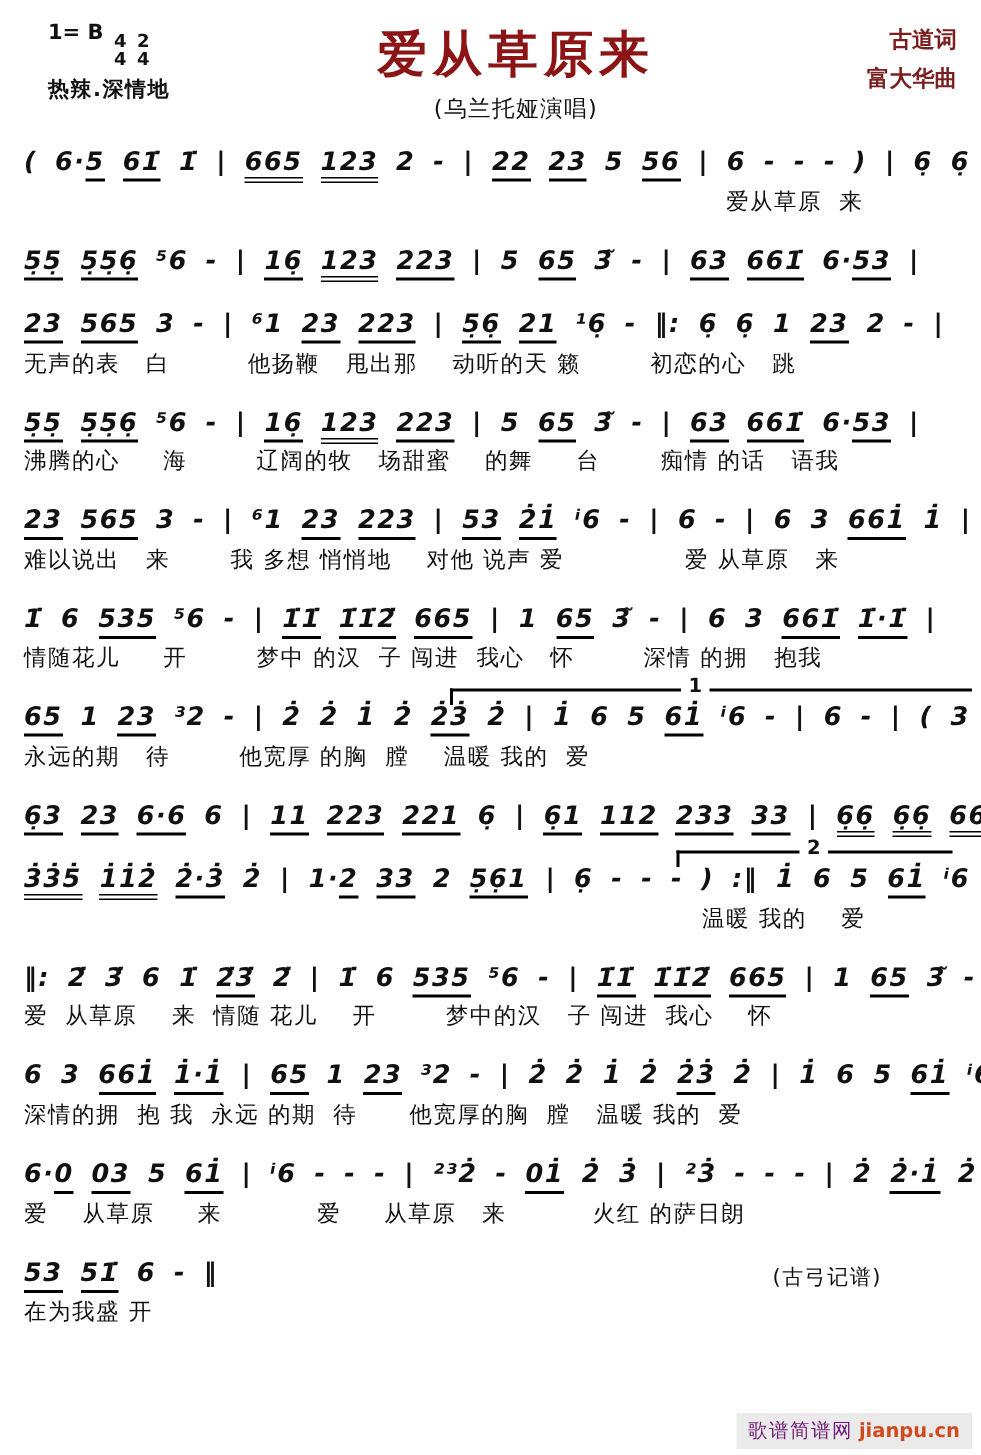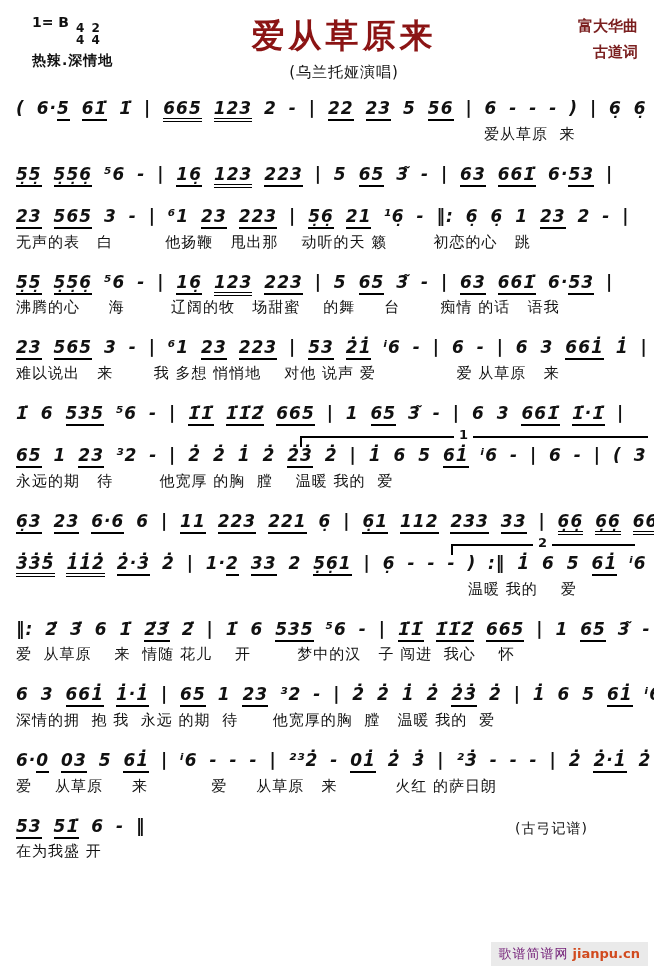--- a/index.html
+++ b/index.html
@@ -54,22 +54,22 @@
             <span>2</span>
             <span>4</span>
           </span></div>
       <div class="tempo">热辣.深情地</div>
     </div>
     <div class="header-center">
       <h1 class="title" id="title" style="color: rgb(139, 20, 20); text-align: center;">爱从草原来</h1>
       <div class="subtitle">(乌兰托娅演唱)</div>
     </div>
     <div class="header-right" id="credits" style="color: rgb(123, 32, 32);">
+      <div>古道词</div>
       <div>富大华曲</div>
-      <div>古道词</div>
     </div>
   </div>
 
   <div id="systems">
   <div class="system">
     <div class="notes">( 6·<span class="u1">5</span> <span class="u1">61̇</span> 1̇ | <span class="u2">665</span> <span class="u2">123</span> 2 - | <span class="u1">22</span> <span class="u1">23</span> 5 <span class="u1">56</span> | 6 - - - ) | 6̣ 6̣ 1  2 - |</div>
     <div class="lyrics" style="padding-left: 468px;">爱从草原  来</div>
   </div>
 
   <div class="system">
@@ -86,20 +86,21 @@
     <div class="lyrics">沸腾的心     海        辽阔的牧   场甜蜜    的舞     台       痴情 的话   语我</div>
   </div>
 
   <div class="system">
     <div class="notes"><span class="u1">23</span> <span class="u1">565</span> 3 - | ⁶1 <span class="u1">23</span> <span class="u1">223</span> | <span class="u1">53</span> <span class="u1">2̇1̇</span> ⁱ6 - | 6 - | 6 3 <span class="u1">661̇</span> 1̇ |</div>
     <div class="lyrics">难以说出   来       我 多想 悄悄地    对他 说声 爱              爱 从草原   来</div>
   </div>
 
   <div class="system">
     <div class="notes">1̇ 6 <span class="u1">535</span> ⁵6 - | <span class="u1">1̇1̇</span> <span class="u1">1̇1̇2̇</span> <span class="u1">665</span> | 1 <span class="u1">65</span> 3̃ - | 6 3 <span class="u1">661̇</span> <span class="u1">1̇·1̇</span> |</div>
+    <div class="lyrics">情随花儿     开        梦中 的汉  子 闯进  我心   怀        深情 的拥   抱我</div>
   </div>
 
   <div class="system">
     <div class="notes"><span class="u1">65</span> 1 <span class="u1">23</span> ³2 - | 2̇ 2̇ 1̇ 2̇ <span class="u1">2̇3̇</span> 2̇ | 1̇ 6 5 <span class="u1">61̇</span> ⁱ6 - | 6 - | ( 3   6 |<div class="volta" style="left: 45%; width: 55%;"><span class="volta-label">1</span></div></div>
     <div class="lyrics">永远的期   待        他宽厚 的胸  膛    温暖 我的  爱</div>
   </div>
 
   <div class="system">
     <div class="notes"><span class="u1">6̣3</span> <span class="u1">23</span> <span class="u1">6·6</span> 6 | <span class="u1">11</span> <span class="u1">223</span> <span class="u1">221</span> 6̣ | <span class="u1">6̣1</span> <span class="u1">112</span> <span class="u1">233</span> <span class="u1">33</span> | <span class="u2">6̣6̣</span> <span class="u2">6̣6̣</span> <span class="u2">661̇</span>  |</div>
 

